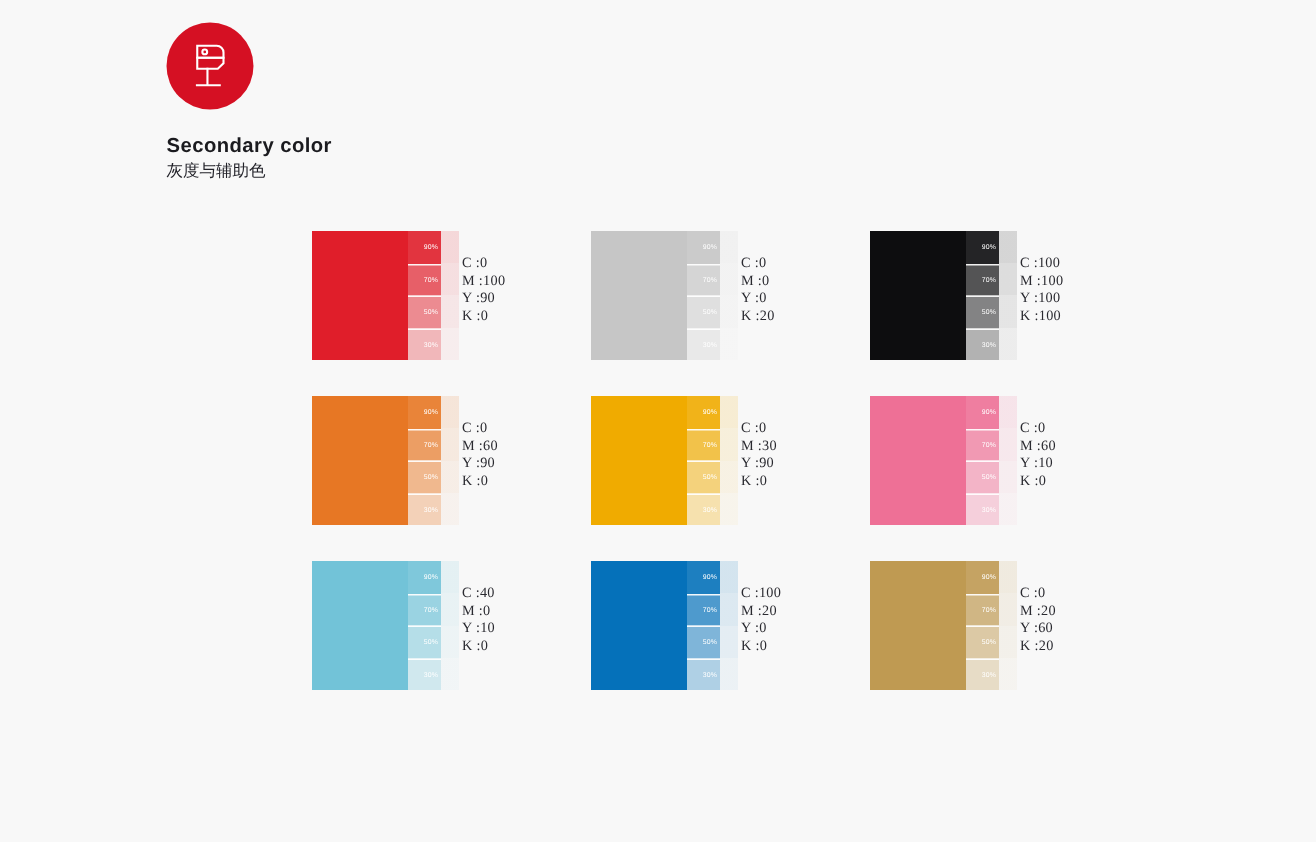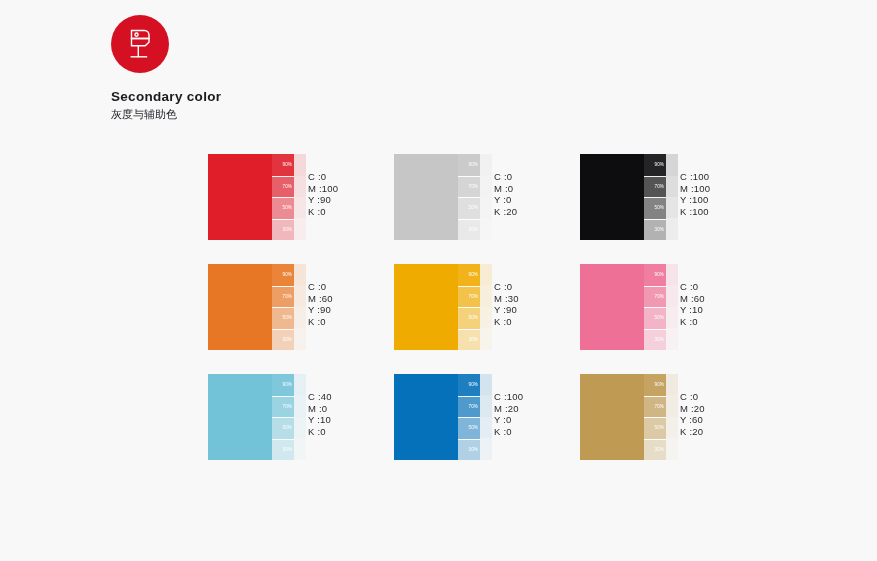--- a/index.html
+++ b/index.html
@@ -156,21 +156,21 @@
   .cmyk {
     position: absolute;
     left: 100px;
     top: 17px;
     font-size: 9.5px;
     line-height: 11.6px;
     color: #2a2a30;
     letter-spacing: 0.2px;
     white-space: nowrap;
   }
-  .cmyk div { white-space: pre; }
+  .cmyk div { white-space: pre; font-family: Liberation Serif, serif; }
 </style>
 </head>
 <body>
 
 <div class="page">
 
   <div class="header">
 
     <div class="logo-mark">
       <svg viewBox="0 0 58 58" xmlns="http://www.w3.org/2000/svg">

